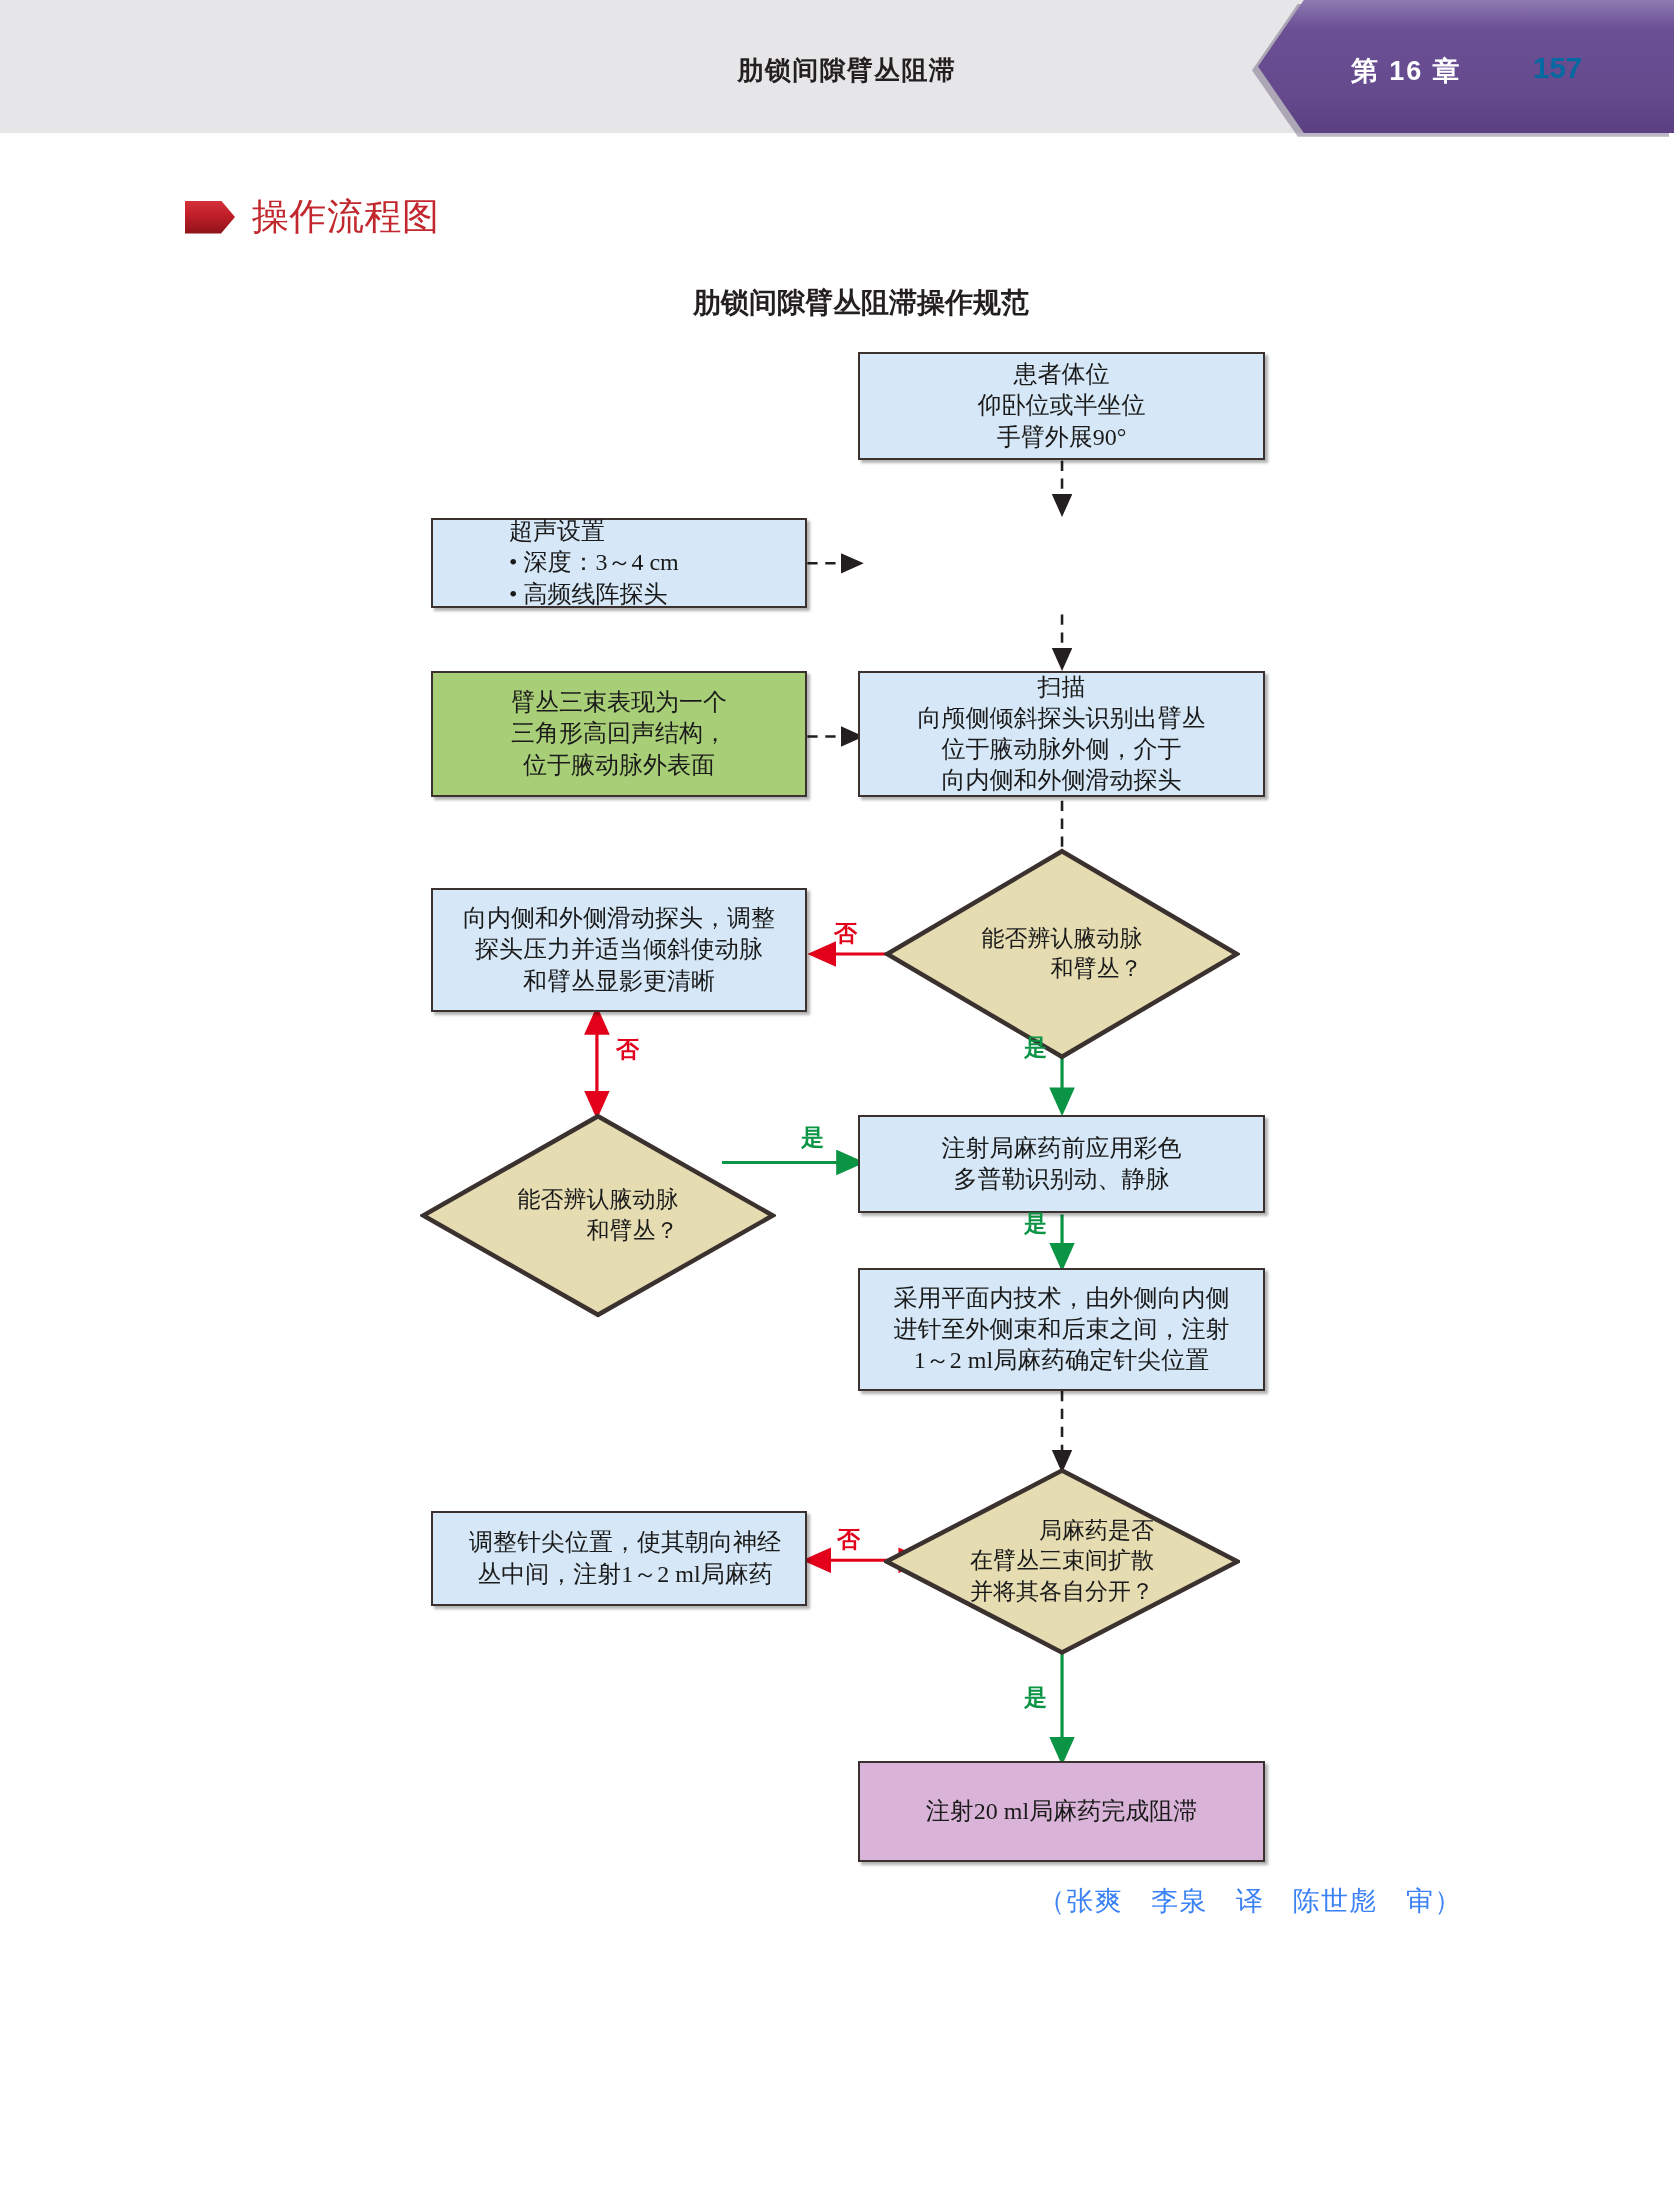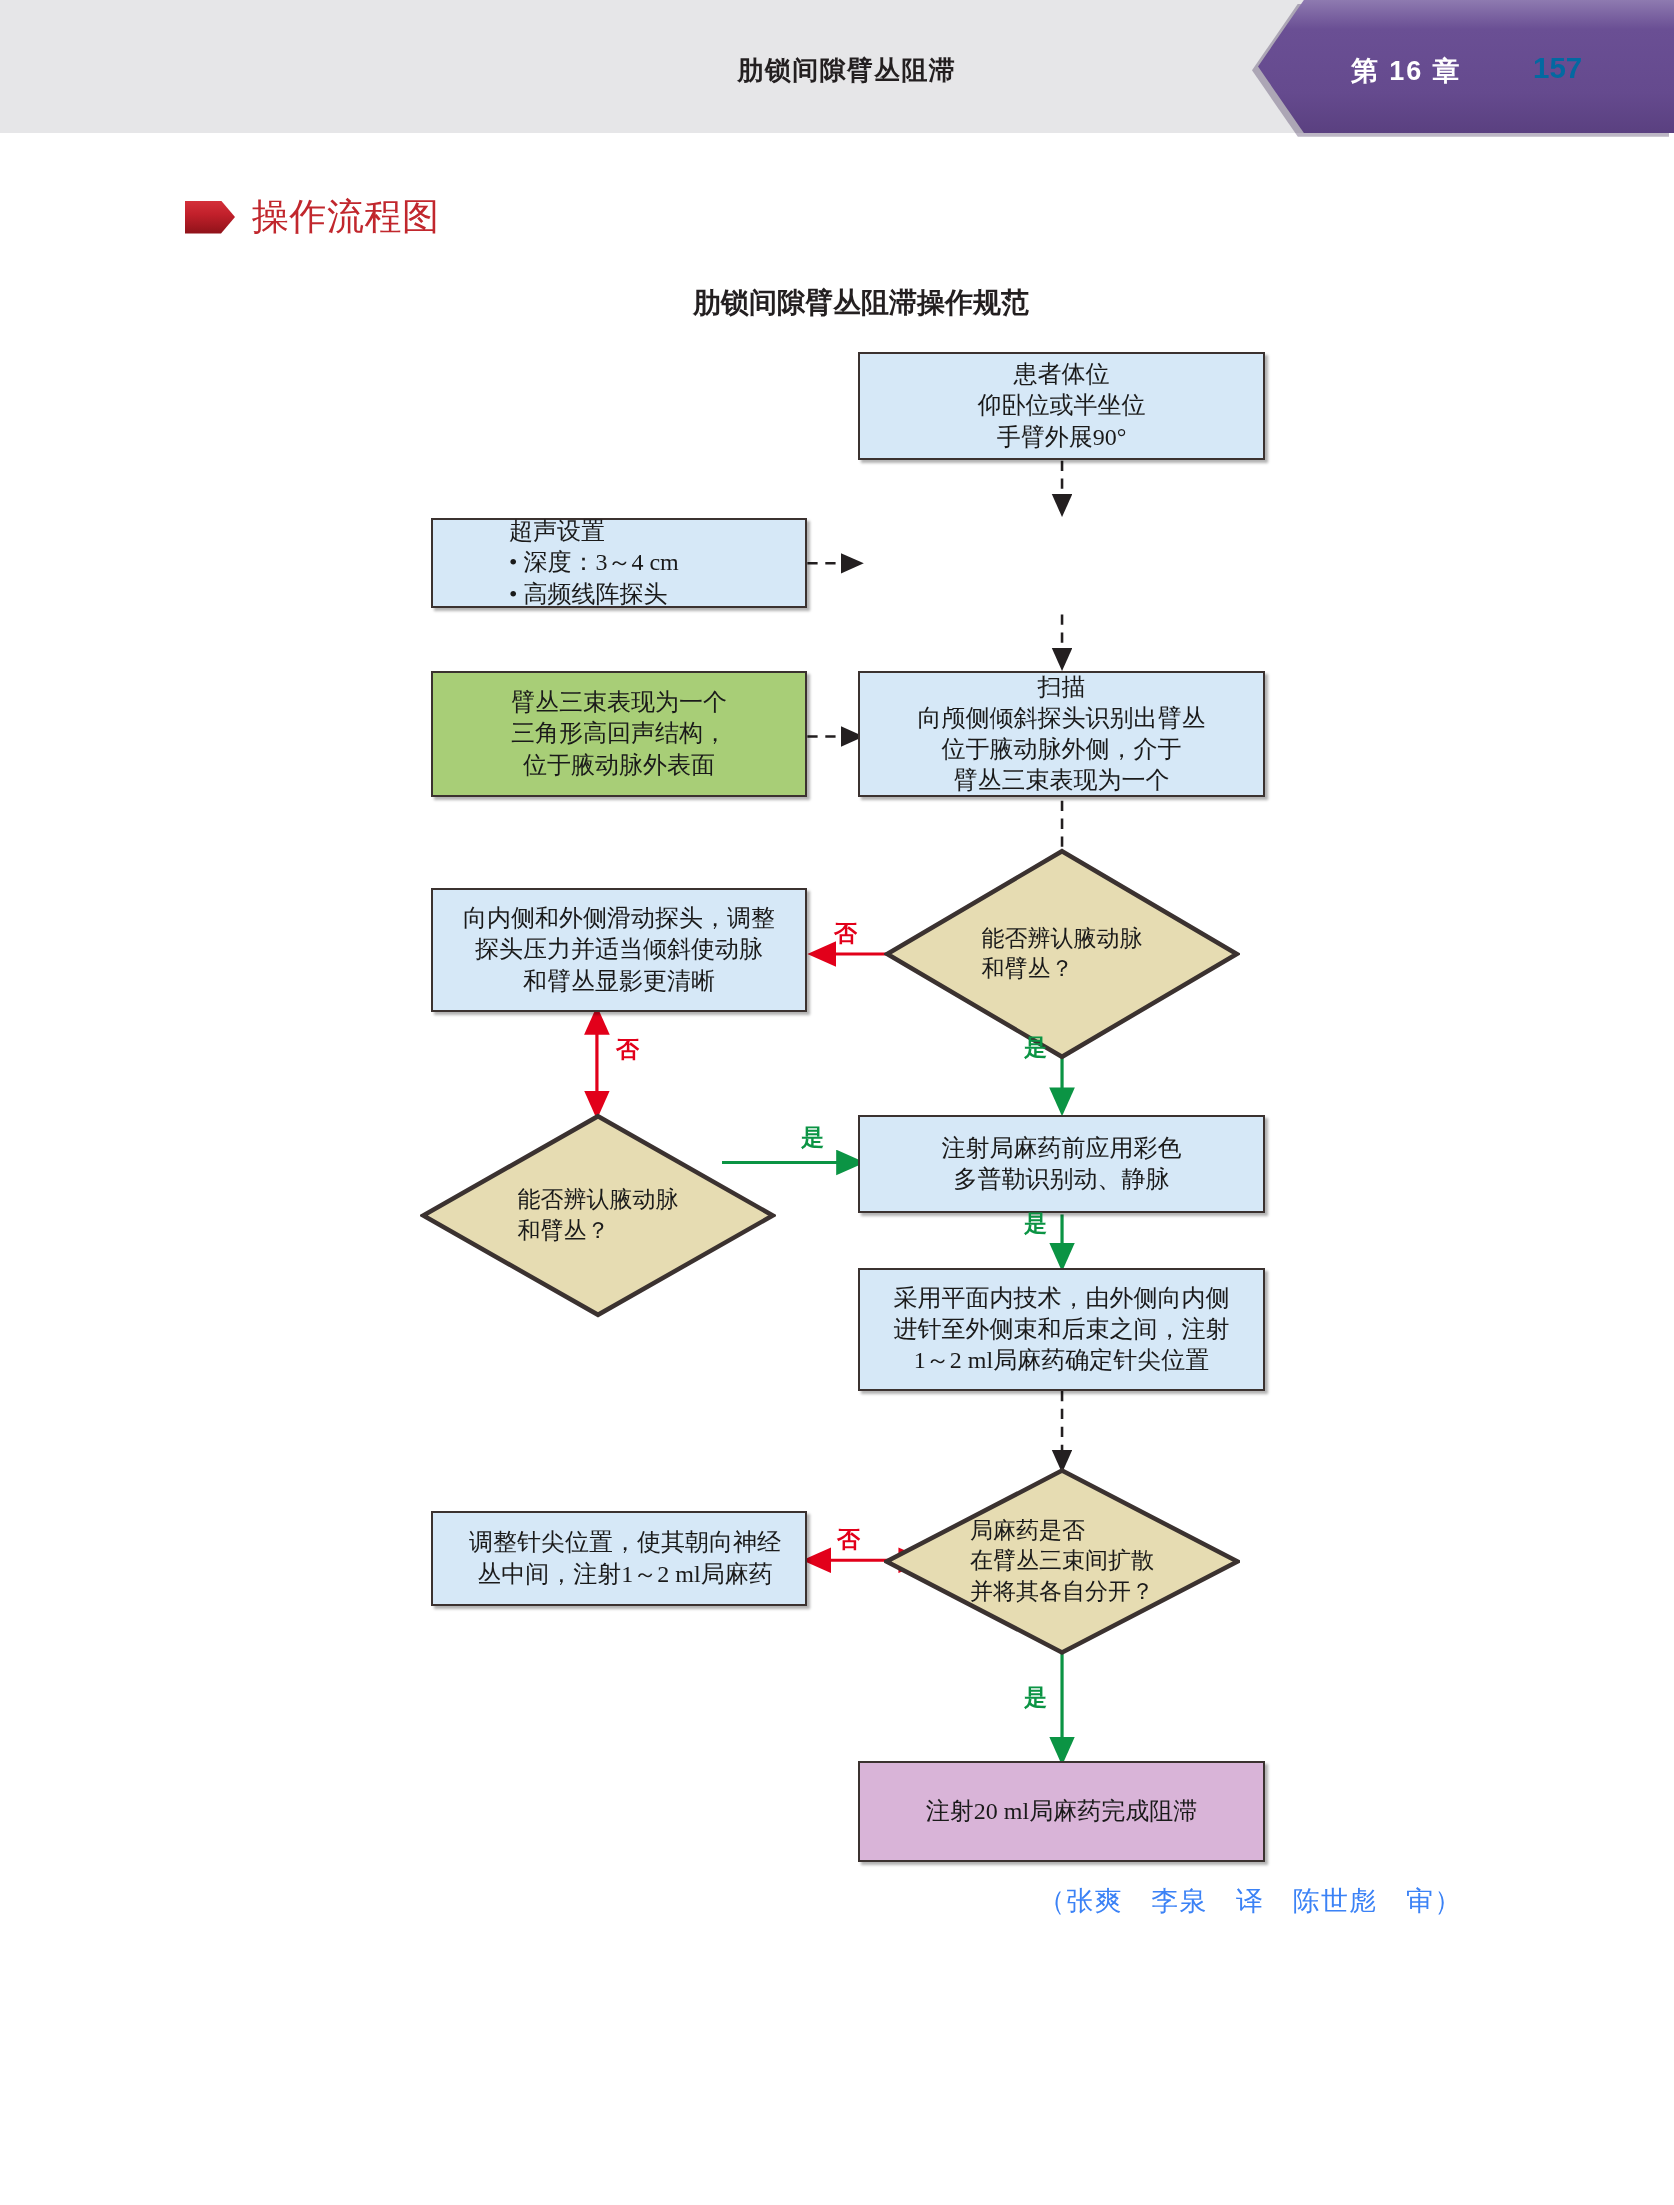--- a/index.html
+++ b/index.html
@@ -86,21 +86,21 @@
     padding:3.8px 9px;
   }
   .node .txt{white-space:pre-line;}
   .fill-blue{background:#d6e8f7;}
   .fill-green{background:#a8ce77;}
   .fill-purple{background:#d9b4d8;}
 
   .diamond{
     position:absolute;
     display:flex;align-items:center;justify-content:center;
-    text-align:left;
+    text-align:right;
   }
   .diamond svg{position:absolute;left:0;top:0;width:100%;height:100%;}
   .diamond .dlabel{
     position:relative;z-index:3;
     font-size:23px;line-height:1.32;color:#1a1a1a;
     font-family:"Liberation Serif","DejaVu Serif",serif;
     white-space:pre-line;
   }
 
   .edge-label{
@@ -198,21 +198,21 @@
   <div class="node fill-green" style="left:431px;top:671px;width:376px;height:126px;">
     <span class="txt">臂丛三束表现为一个
 三角形高回声结构，
 位于腋动脉外表面</span>
   </div>
 
   <div class="node fill-blue" style="left:858px;top:671px;width:407px;height:126px;">
     <span class="txt">扫描
 向颅侧倾斜探头识别出臂丛
 位于腋动脉外侧，介于
-臂丛三束表现为一个</span>
+向内侧和外侧滑动探头</span>
   </div>
 
   <div class="diamond" style="left:884px;top:848px;width:356px;height:212px;">
     <svg viewBox="0 0 555 330" preserveAspectRatio="none">
       <polygon points="277.5,5 550,165 277.5,325 5,165" fill="#e6dcb2" stroke="#3b3230" stroke-width="7"></polygon>
     </svg>
     <span class="dlabel">能否辨认腋动脉
 和臂丛？</span>
   </div>
 

